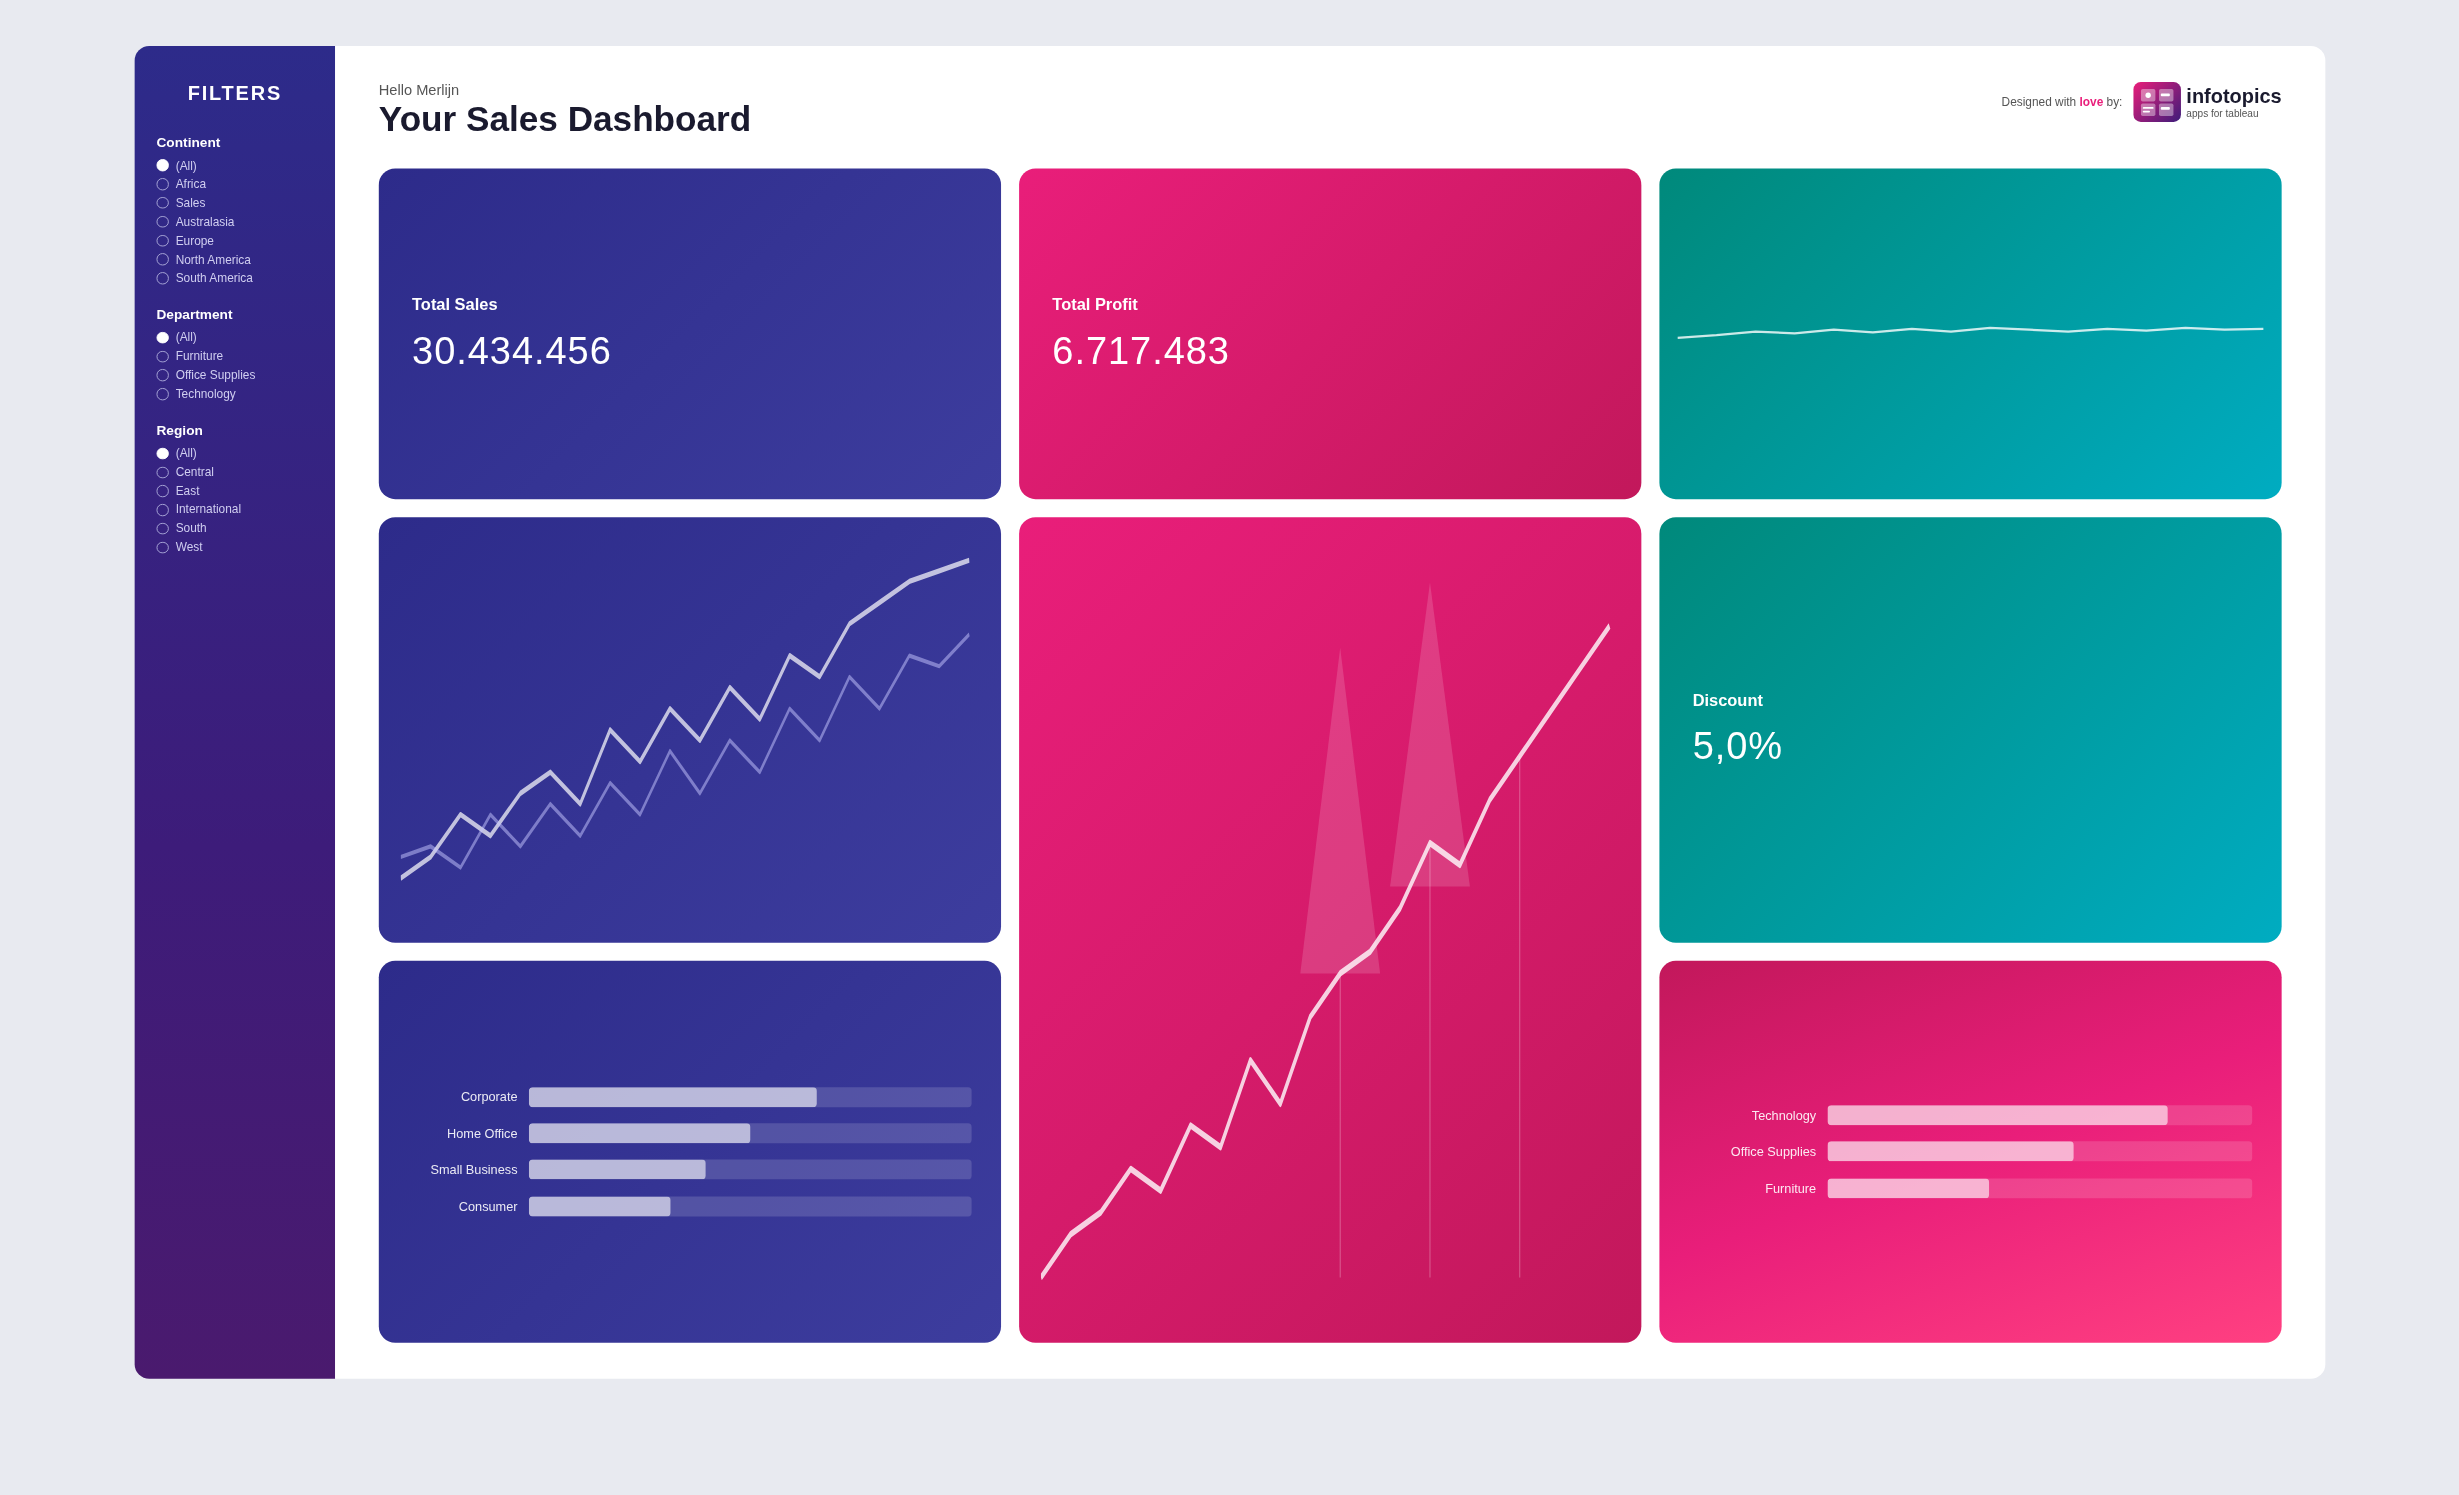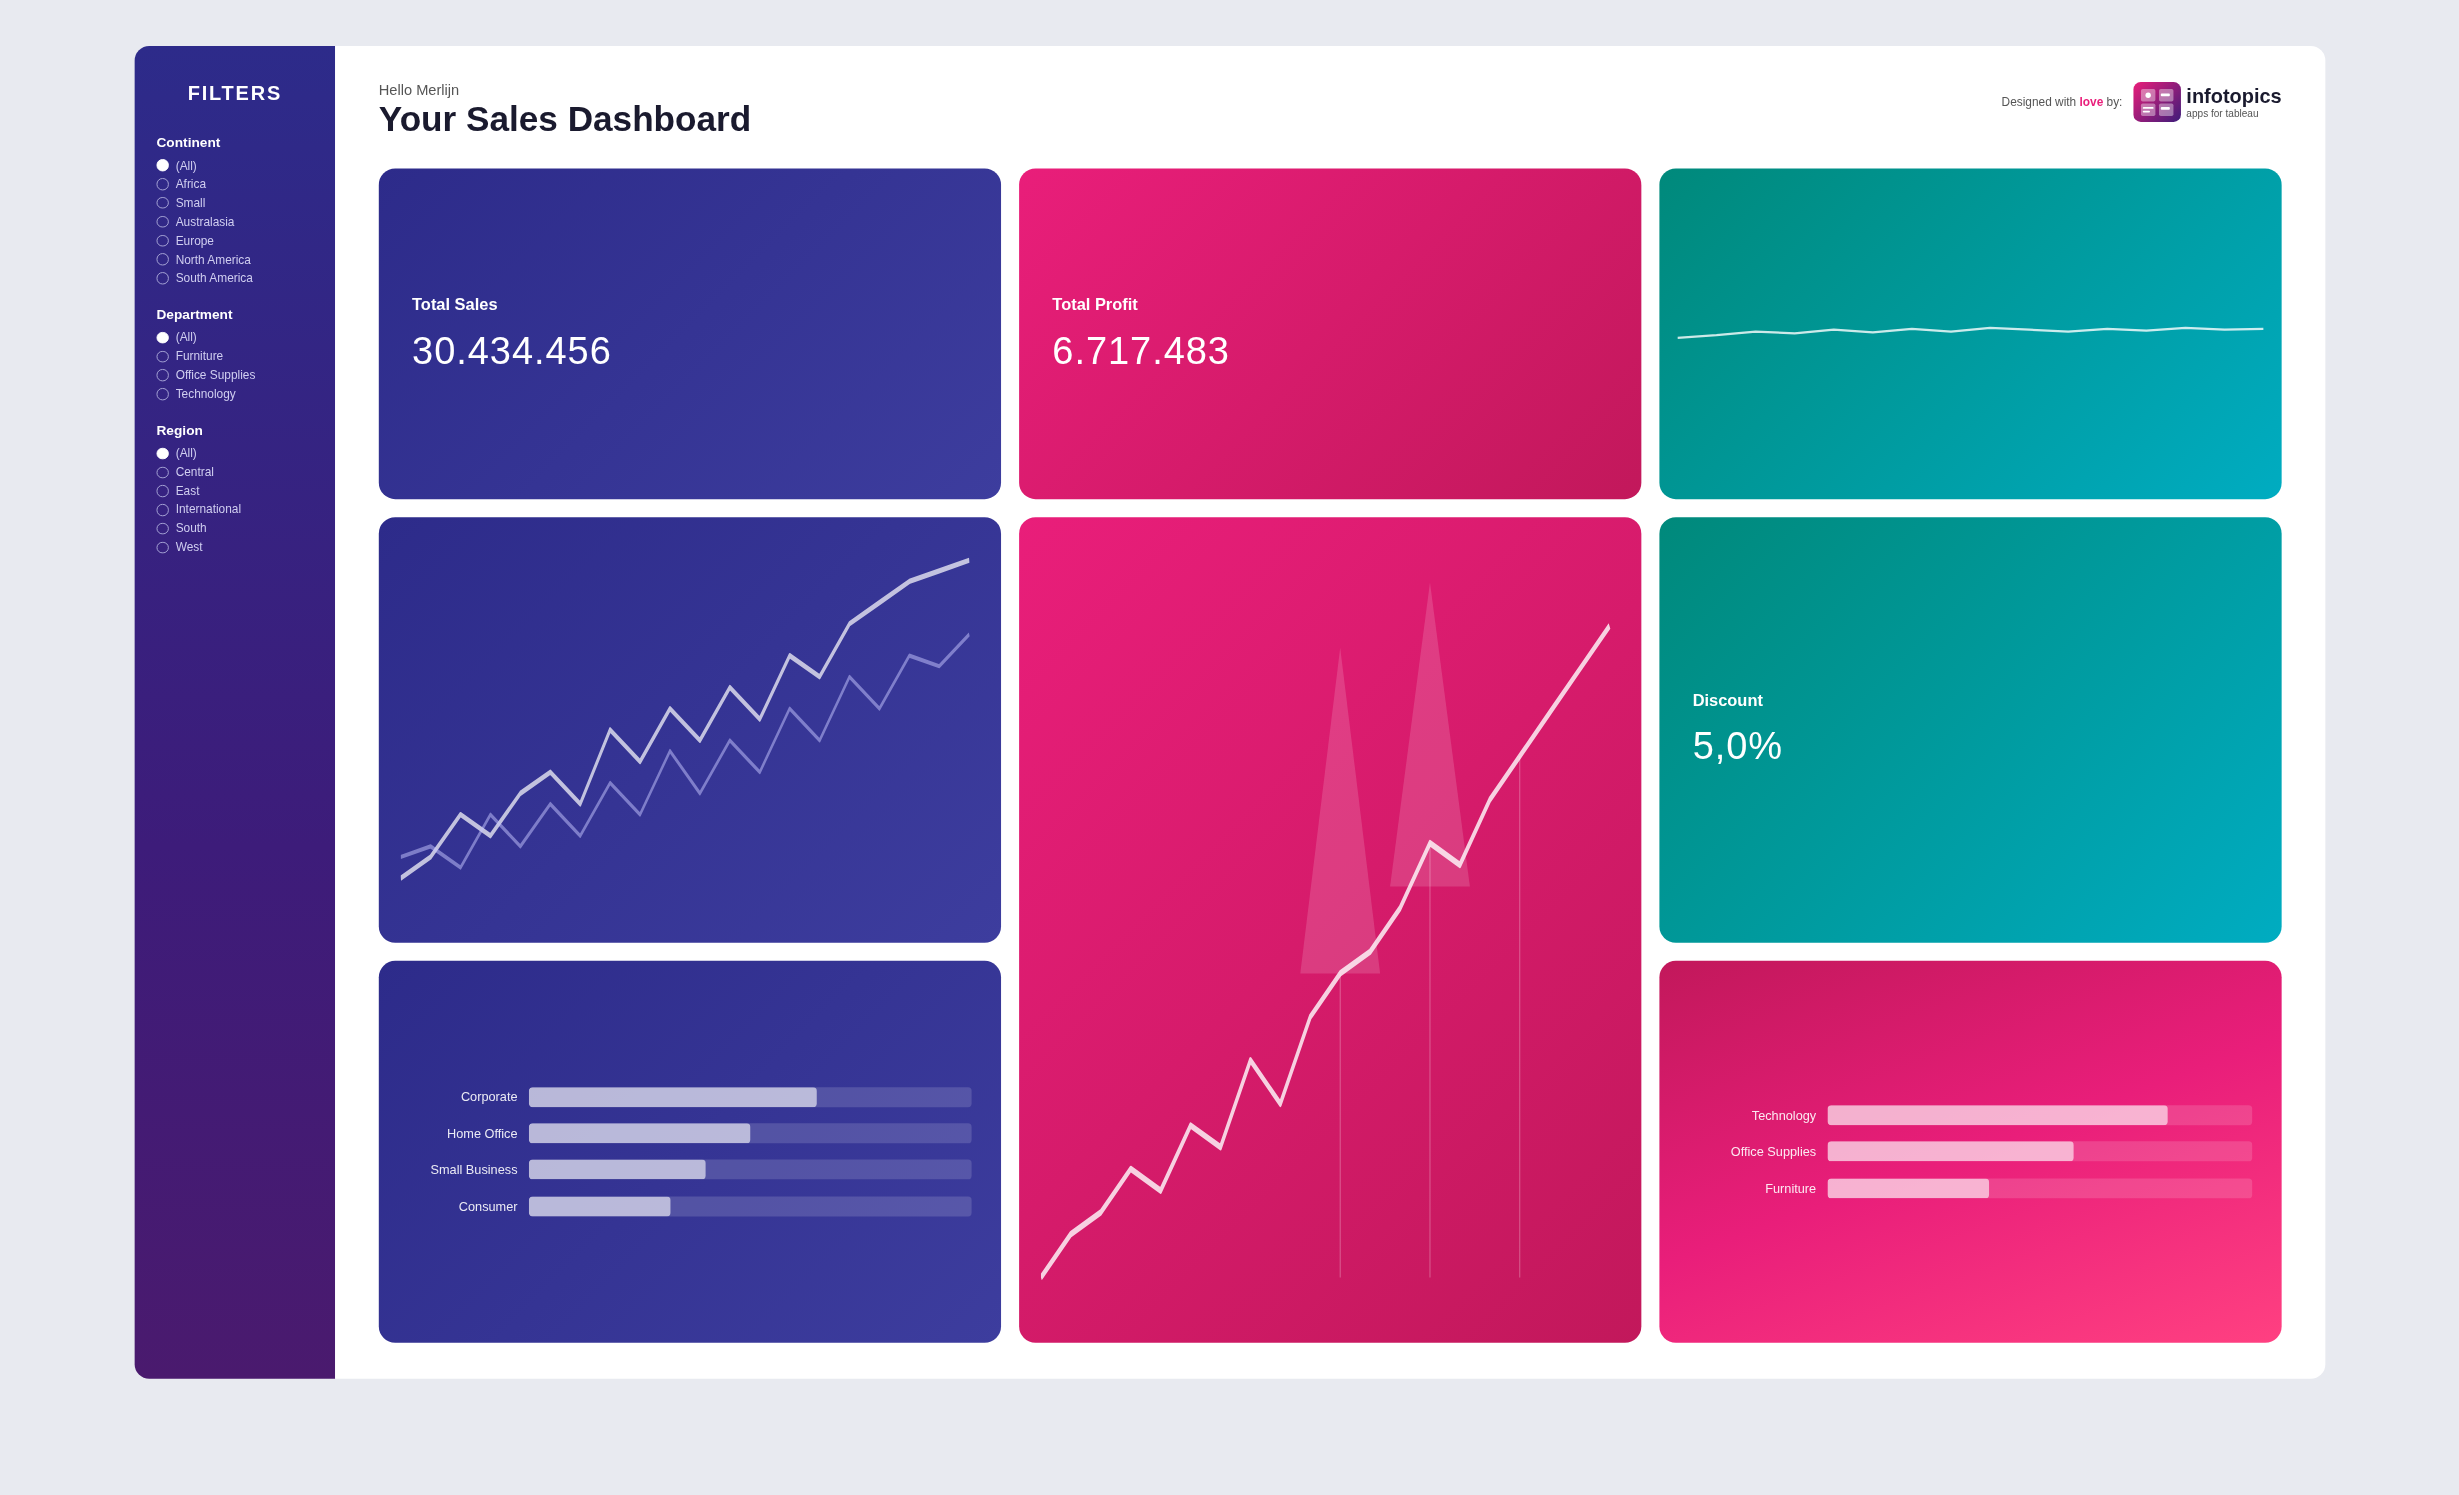--- a/index.html
+++ b/index.html
@@ -271,21 +271,21 @@
       <div class="filter-item selected">
           <span class="radio"></span>
           <span>(All)</span>
         </div>
       <div class="filter-item">
           <span class="radio"></span>
           <span>Africa</span>
         </div>
       <div class="filter-item">
           <span class="radio"></span>
-          <span>Small</span>
+          <span>Sales</span>
         </div>
       <div class="filter-item">
           <span class="radio"></span>
           <span>Australasia</span>
         </div>
       <div class="filter-item">
           <span class="radio"></span>
           <span>Europe</span>
         </div>
       <div class="filter-item">

